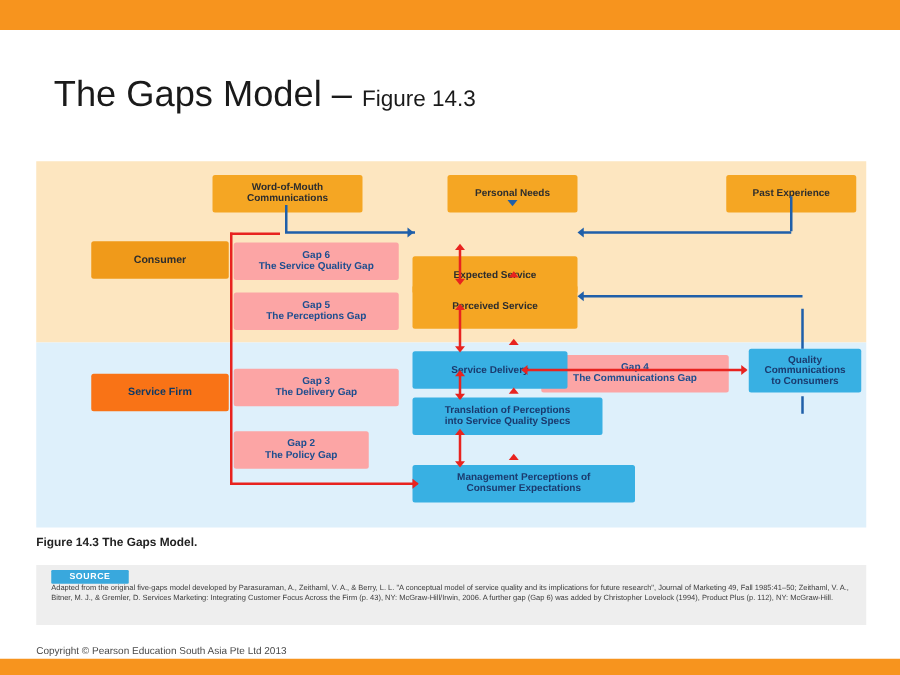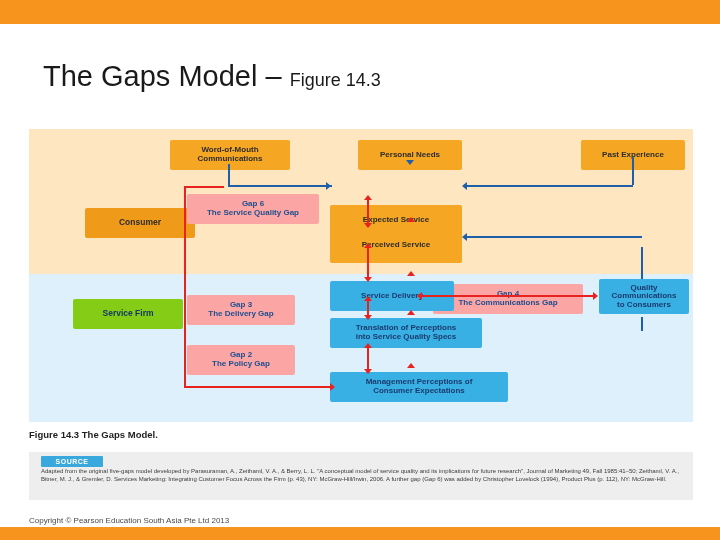--- a/index.html
+++ b/index.html
@@ -98,21 +98,21 @@
     background: #fca5a5;
     color: #1d4e8f;
     font-size: 8px;
   }
   .blue {
     background: #38b0e3;
     color: #1b3b6f;
     font-size: 8px;
   }
   .blue-label {
-    background: #84cc16;
+    background: #f97316;
     color: #123a63;
     font-size: 8.5px;
   }
 
   .caption {
     position: absolute;
     left: 29px;
     top: 429px;
     font-size: 9.5px;
     font-weight: bold;
@@ -189,36 +189,40 @@
   <div class="top-bar"></div>
 
   <div class="title">
     <span>The Gaps Model – </span><span class="sub">Figure 14.3</span>
   </div>
 
   <div class="diagram">
     <div class="band-consumer"></div>
     <div class="band-firm"></div>
 
-    <div class="box orange-dark" style="left:44px; top:79px; width:110px; height:18px;margin-left:12px;">Consumer</div>
+    <div class="box orange-dark" style="left:44px; top:64px; width:110px; height:18px;">Consumer</div>
     <div class="box blue-label" style="left:44px; top:170px; width:110px; height:18px;">Service Firm</div>
 
     <div class="box orange" style="left:141px; top:11px; width:120px; height:24px; white-space:pre-line;">Word-of-Mouth
 Communications</div>
     <div class="box orange" style="left:329px; top:11px; width:104px; height:17px;">Personal Needs</div>
     <div class="box orange" style="left:552px; top:11px; width:104px; height:17px;">Past Experience</div>
 
     <div class="box orange" style="left:301px; top:47px; width:132px; height:17px;margin-top:29px;">Expected Service</div>
     <div class="box orange" style="left:301px; top:99px; width:132px; height:35px;">Perceived Service</div>
 
     <div class="box yellow" style="left:158px; top:65px; width:132px; height:26px; flex-direction:column;">
       <span>Gap 6</span>
       <span>The Service Quality Gap</span>
     </div>
-    <div class="box yellow" style="left:158px; top:166px; width:108px; height:26px; flex-direction:column;">
+    <div class="box yellow" style="left:158px; top:105px; width:132px; height:26px; flex-direction:column;">
+      <span>Gap 5</span>
+      <span>The Perceptions Gap</span>
+    </div>
+    <div class="box yellow" style="left:158px; top:166px; width:132px; height:26px; flex-direction:column;">
       <span>Gap 3</span>
       <span>The Delivery Gap</span>
     </div>
     <div class="box yellow" style="left:158px; top:216px; width:108px; height:26px; flex-direction:column;">
       <span>Gap 2</span>
       <span>The Policy Gap</span>
     </div>
     <div class="box yellow" style="left:404px; top:155px; width:150px; height:26px; flex-direction:column;">
       <span>Gap 4</span>
       <span>The Communications Gap</span>

